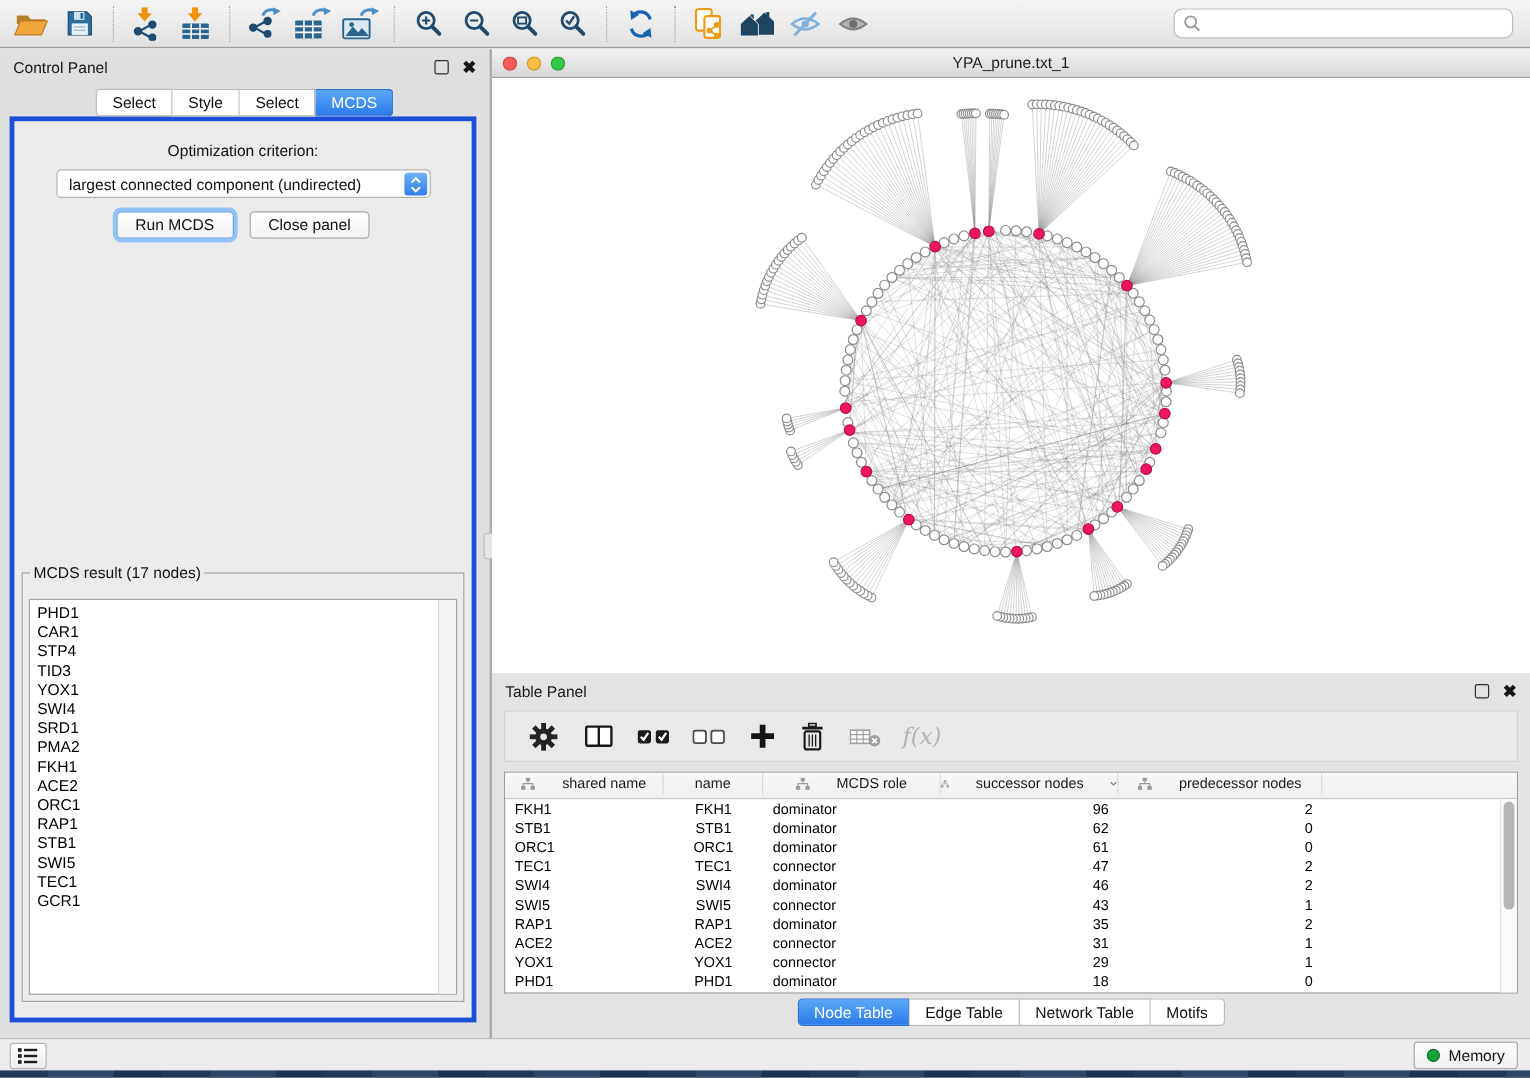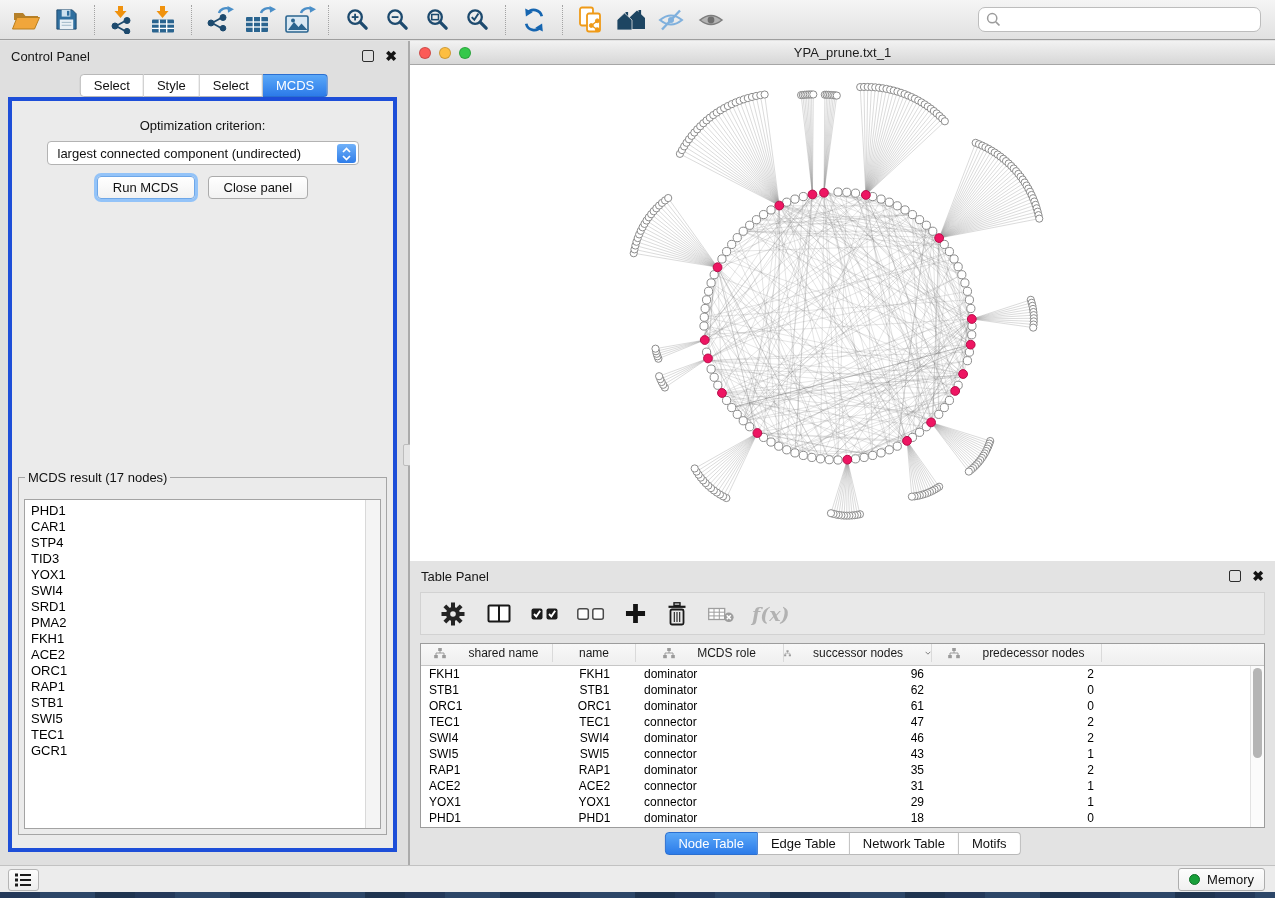--- a/index.html
+++ b/index.html
@@ -49,21 +49,21 @@
   .network-window{position:absolute;left:410px;top:41px;width:865px;height:396px;}
   .net-titlebar{position:relative;height:23px;background:linear-gradient(#f2f2f2,#d7d7d7);border-bottom:1px solid #a6a6a6;
                 display:flex;align-items:center;}
   .lights{display:flex;gap:8px;margin-left:9px;z-index:2;}
   .light{width:12px;height:12px;border-radius:50%;border:1px solid rgba(0,0,0,.18);box-sizing:border-box;}
   .net-title{position:absolute;left:0;right:0;text-align:center;font-size:13px;color:#1d1d1d;}
   .net-canvas{position:absolute;top:24px;left:0;width:865px;height:496px;background:#fff;}
   
   .table-panel{position:absolute;left:410px;top:561px;width:865px;height:304px;background:#e3e3e3;}
   .tbl-toolbar{position:absolute;left:10px;top:31px;width:845px;height:43px;background:#e9e9e9;
-               border:1px solid #d2d2d2;display:flex;align-items:center;padding-left:12px;box-sizing:border-box;font-weight:bold;}
+               border:1px solid #d2d2d2;display:flex;align-items:center;padding-left:12px;box-sizing:border-box;}
   .tt-btn{height:34px;display:flex;align-items:center;justify-content:center;margin:0 8px;}
   .fx-label{font-family:"DejaVu Serif",serif;font-style:italic;font-size:19px;color:#b2b2b2;}
   .tbl-wrap{position:absolute;left:10px;top:82px;width:845px;height:185px;background:#fff;
             border:1px solid #9c9c9c;box-sizing:border-box;}
   .thead{display:flex;height:21px;background:linear-gradient(#f8f8f8,#efefef);border-bottom:1px solid #c6c6c6;}
   .th{display:flex;align-items:center;justify-content:center;gap:22px;font-size:12px;color:#1a1a1a;
       border-right:1px solid #dadada;box-sizing:border-box;height:18px;white-space:nowrap;}
   .tbody{position:absolute;top:22px;left:0;right:13px;bottom:0;overflow:hidden;}
   .tr{display:flex;height:16px;align-items:center;}
   .td{font-size:12px;color:#000;box-sizing:border-box;padding:0 8px;white-space:nowrap;overflow:hidden;}

